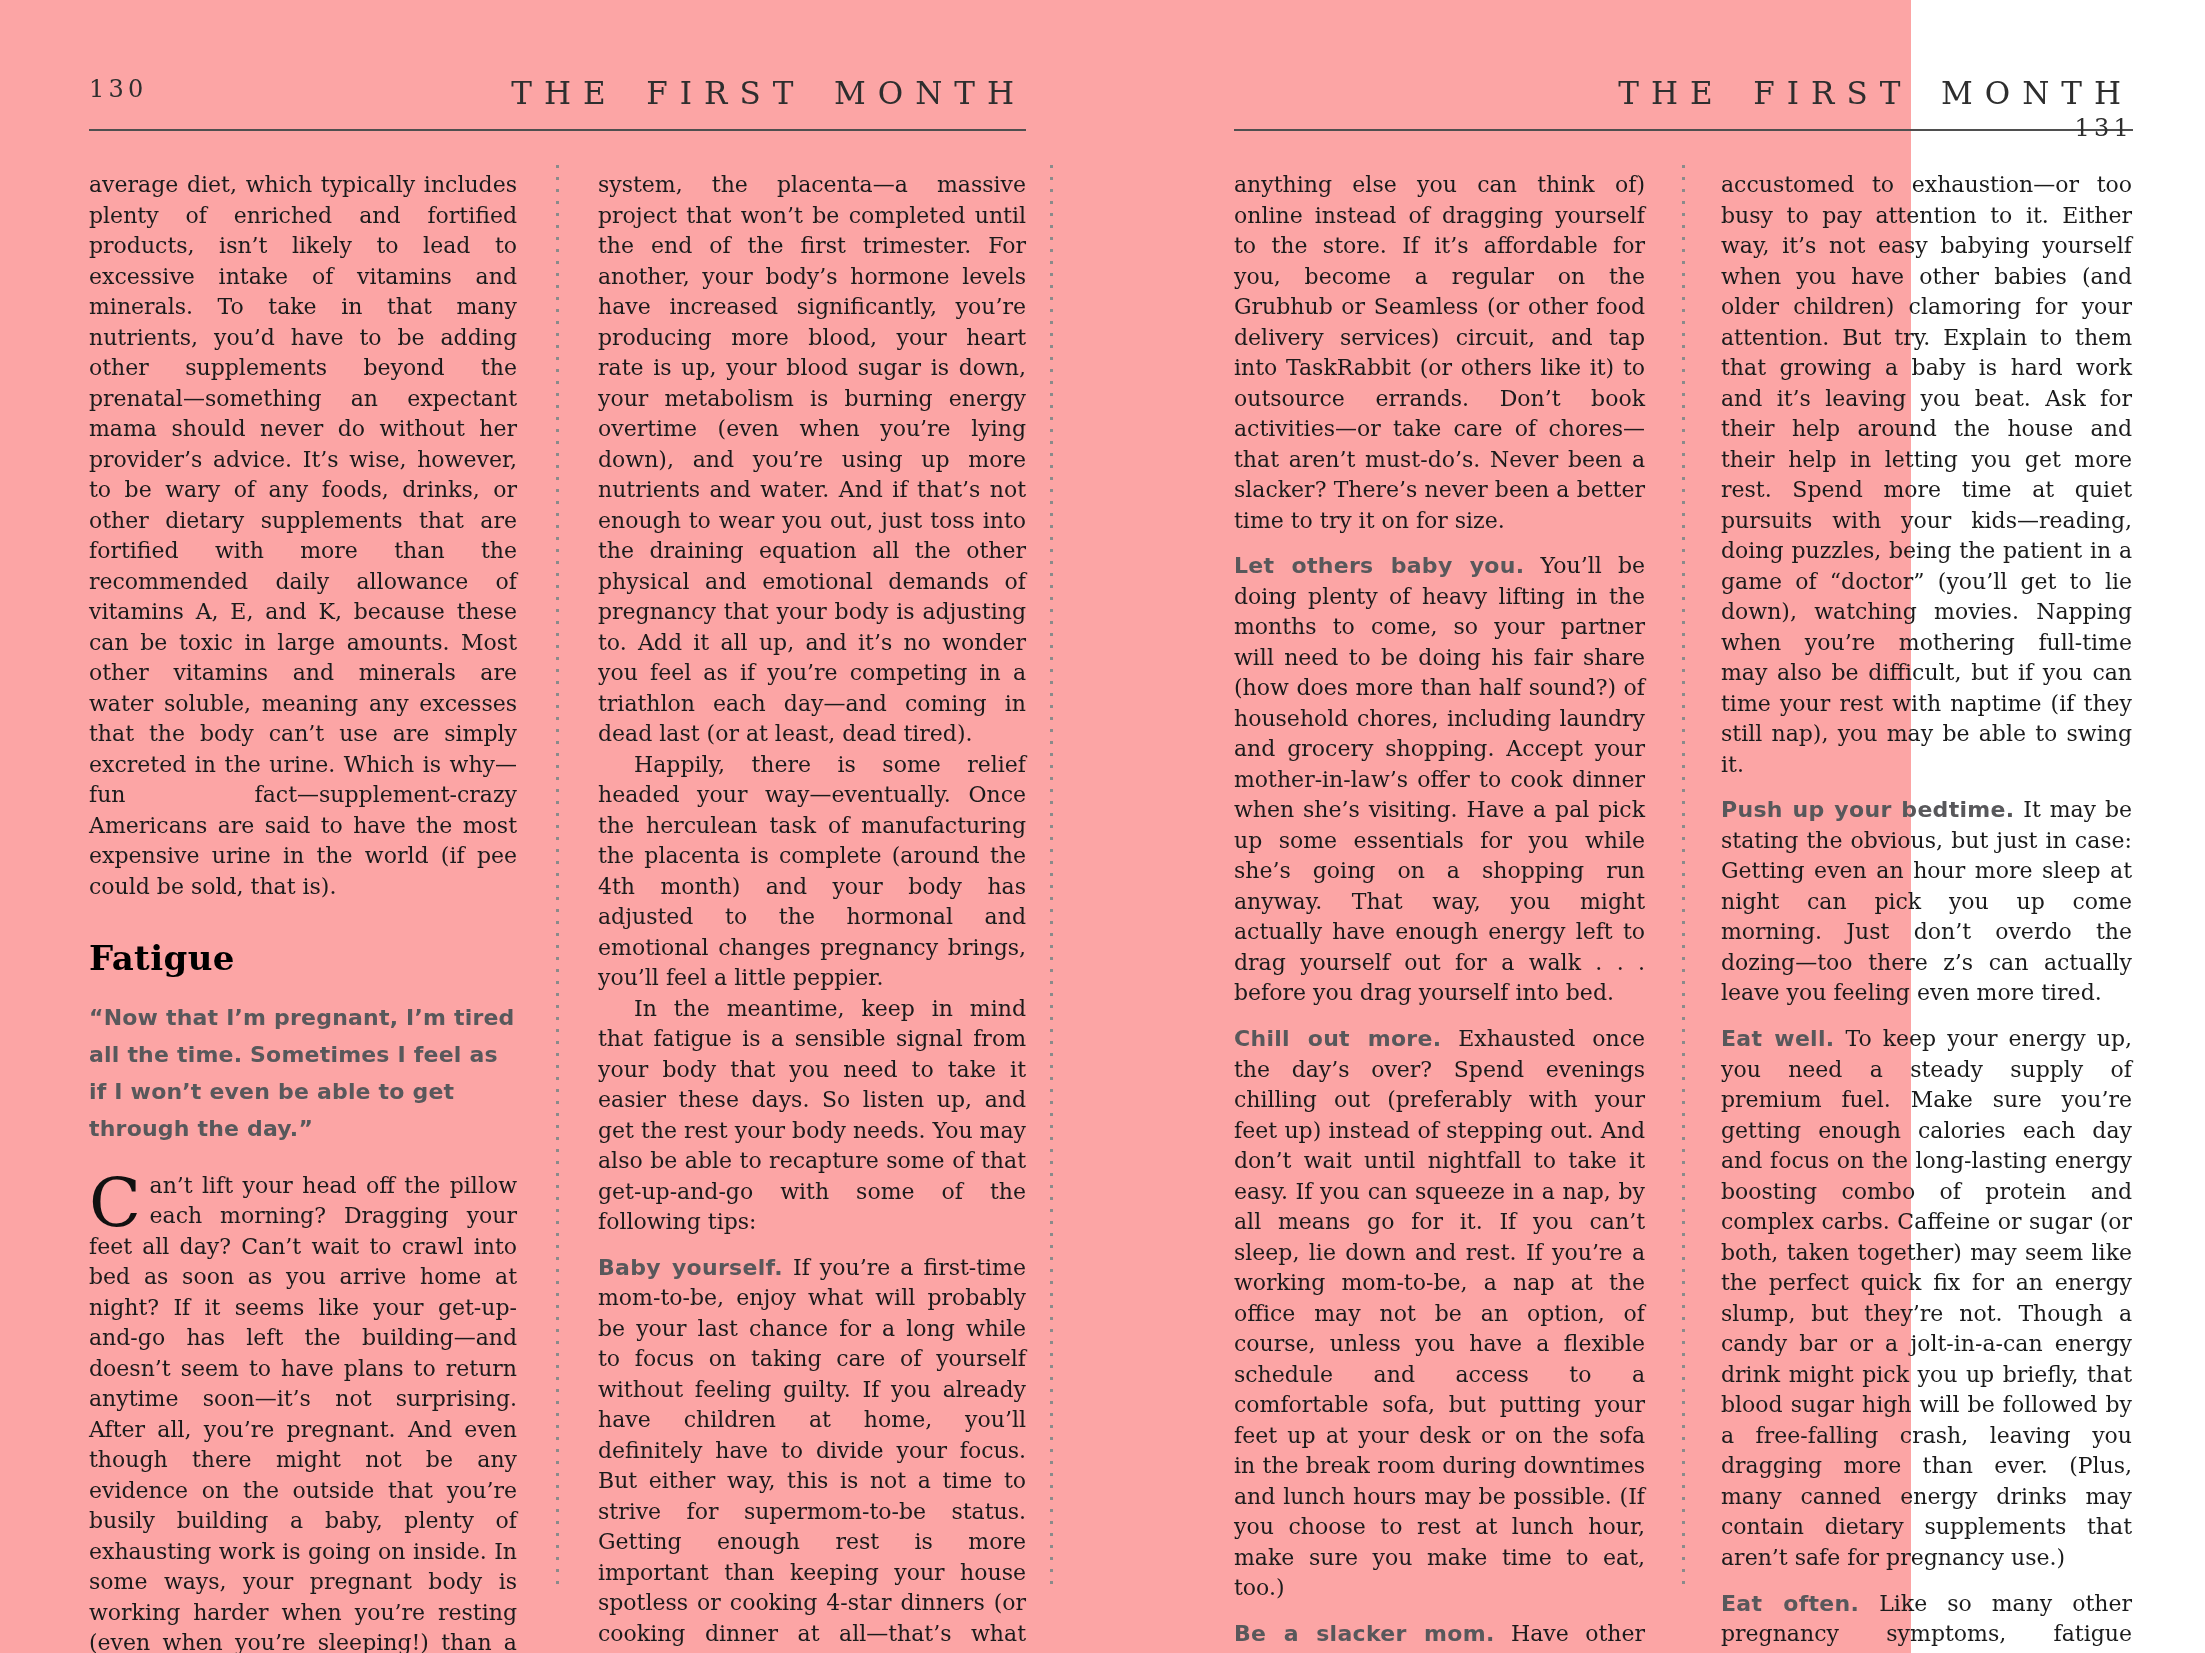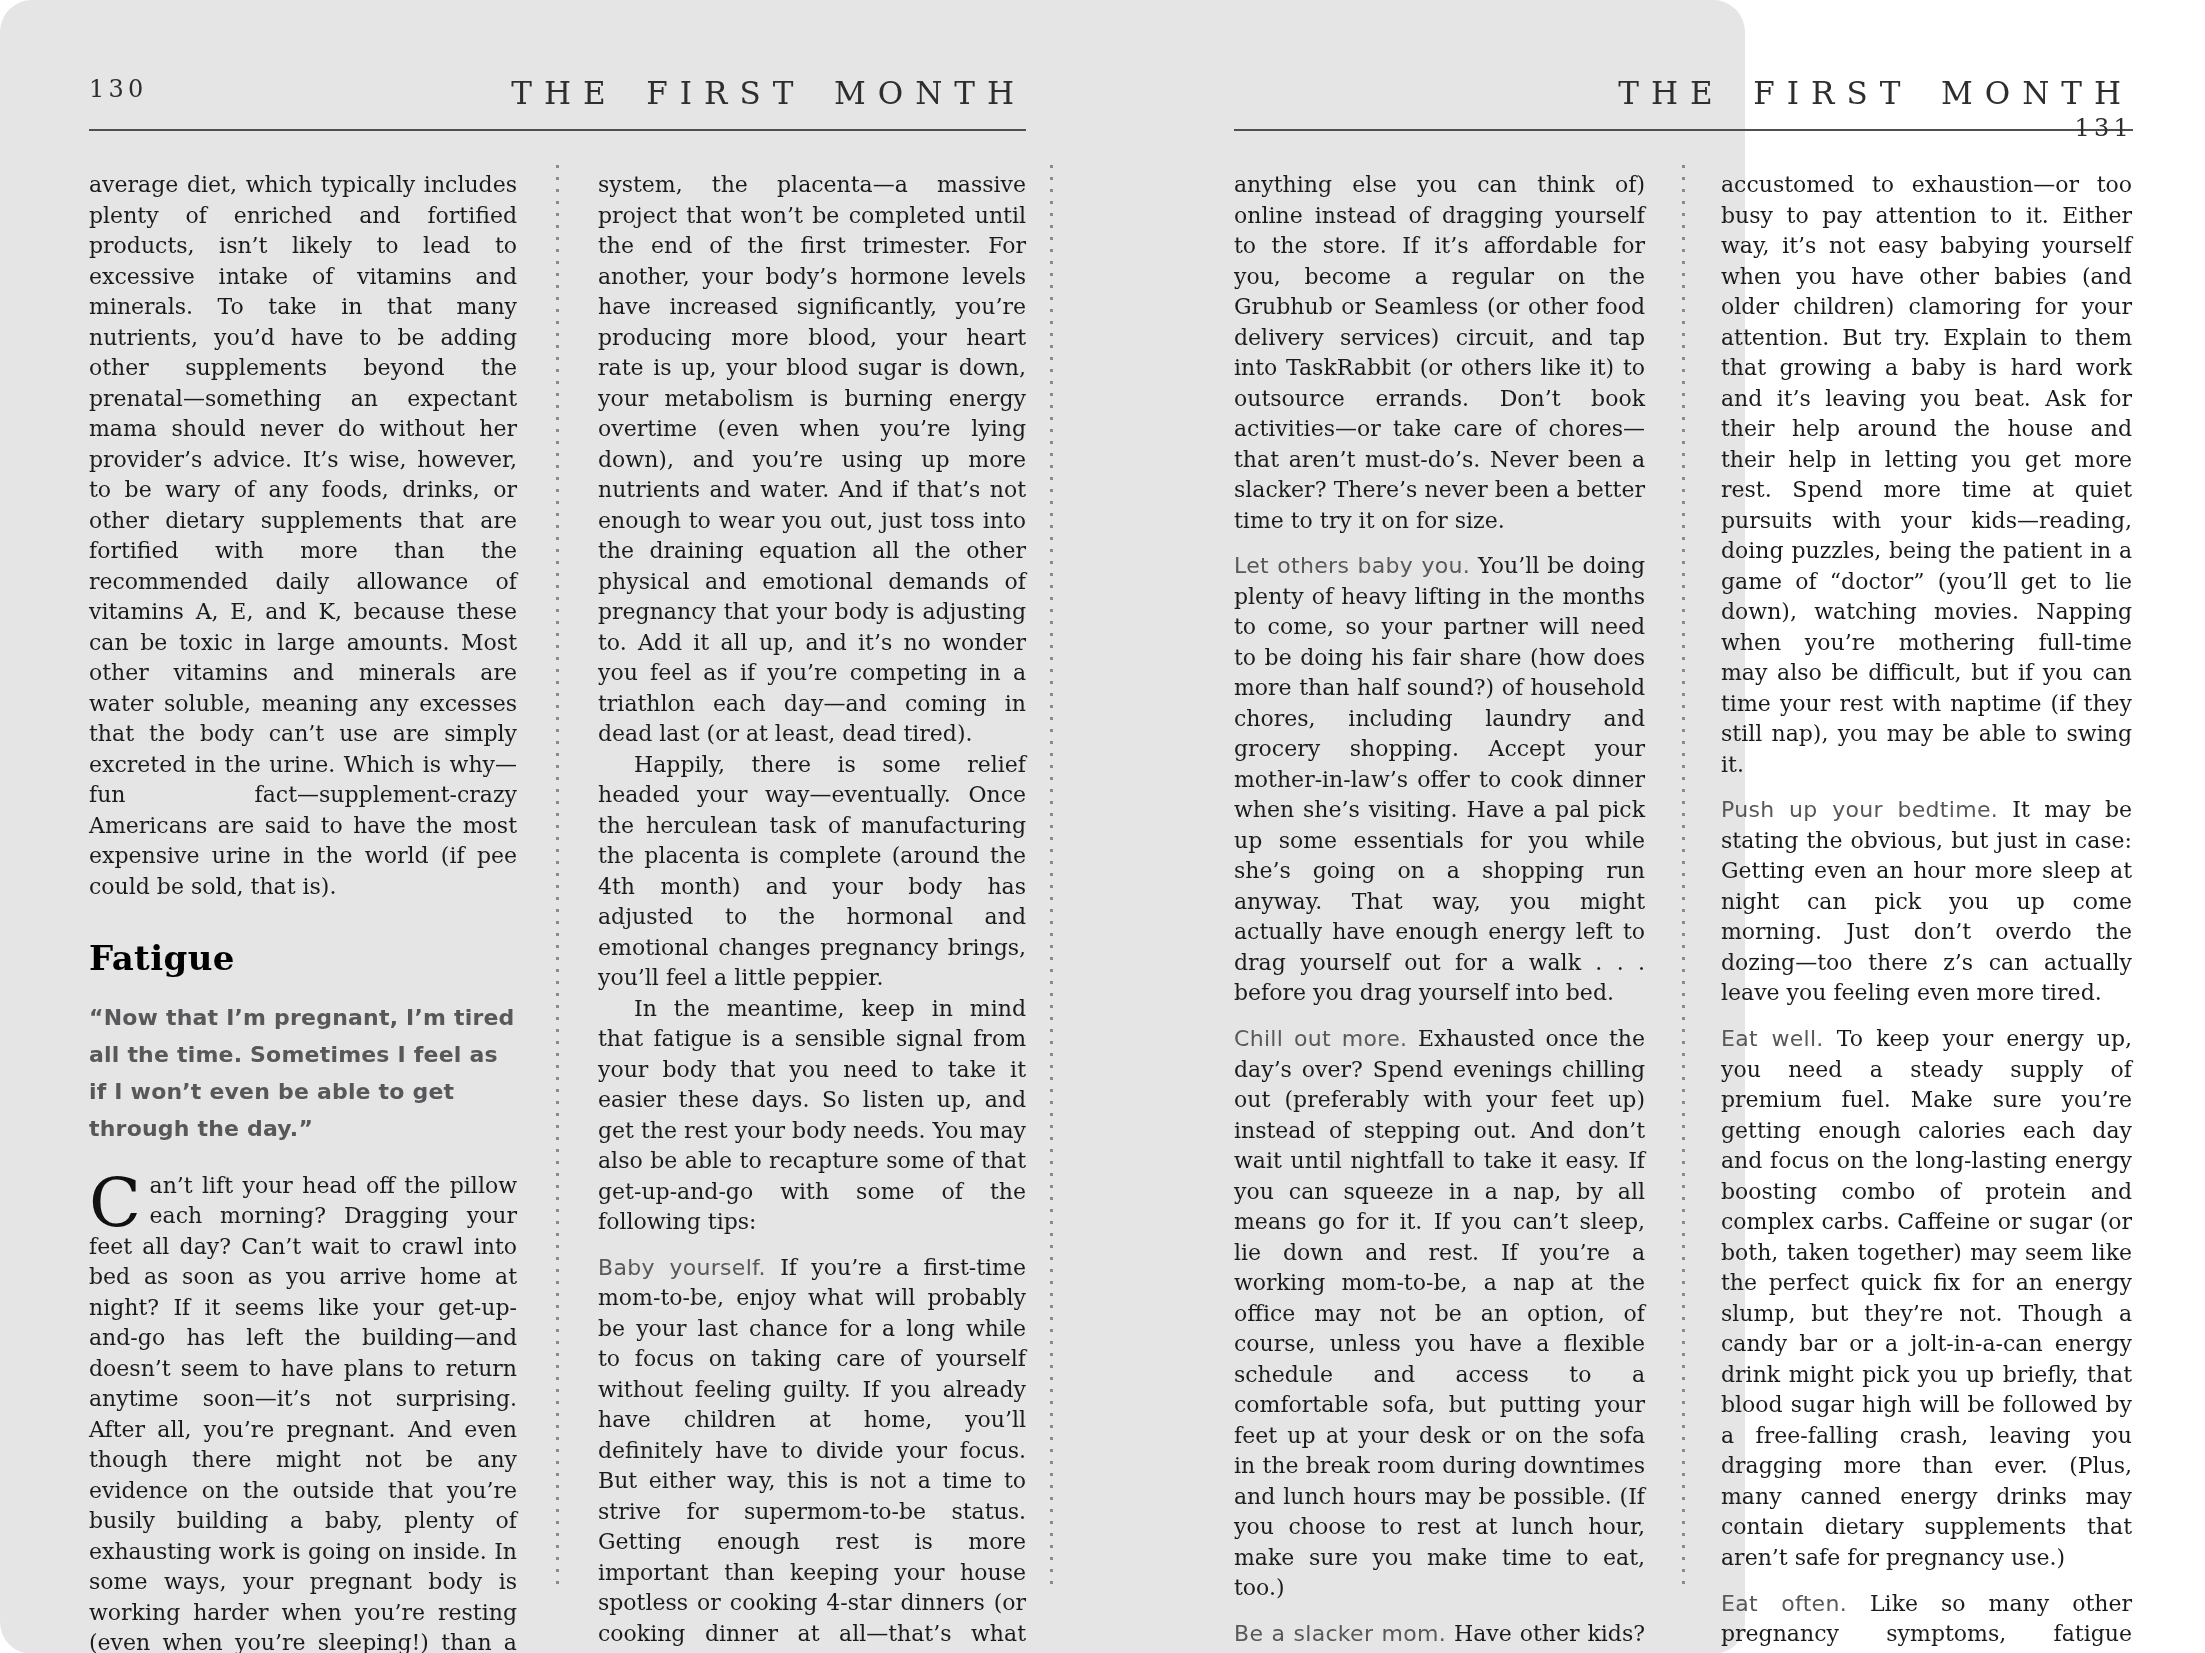--- a/index.html
+++ b/index.html
@@ -7,24 +7,23 @@
     padding: 0;
     width: 2205px;
     height: 1654px;
     background: #ffffff;
     overflow: hidden;
     font-family: "DejaVu Serif", "Liberation Serif", serif;
     color: #1b1b1b;
   }
   .spread {
     position: relative;
-    width: 1745px;
+    width: 1911px;
     height: 1654px;
-    background: #e5e5e5;
-    border-radius: 32px;
+    background: #fca5a5;
   }
   .page {
     position: absolute;
     top: 0;
     width: 1103px;
     height: 1654px;
   }
   .page-left  { left: 0; }
   .page-right { left: 1103px; }
 
@@ -100,21 +99,21 @@
     float: left;
     font-size: 68px;
     line-height: 53px;
     padding: 5.1px 8.5px 0 0;
     color: #111111;
   }
 
   .tip { margin-top: 15.3px !important; }
   .tip-label {
     font-family: "DejaVu Sans", "Liberation Sans", sans-serif;
-    font-weight: normal;
+    font-weight: bold;
     color: #58585b;
     letter-spacing: 0.3px;
   }
 
   .vdots {
     position: absolute;
     top: 165px;
     width: 3.4px;
     height: 1425px;
     background-image: repeating-linear-gradient(to bottom, #8a8a8a 0 3.4px, transparent 3.4px 12px);

